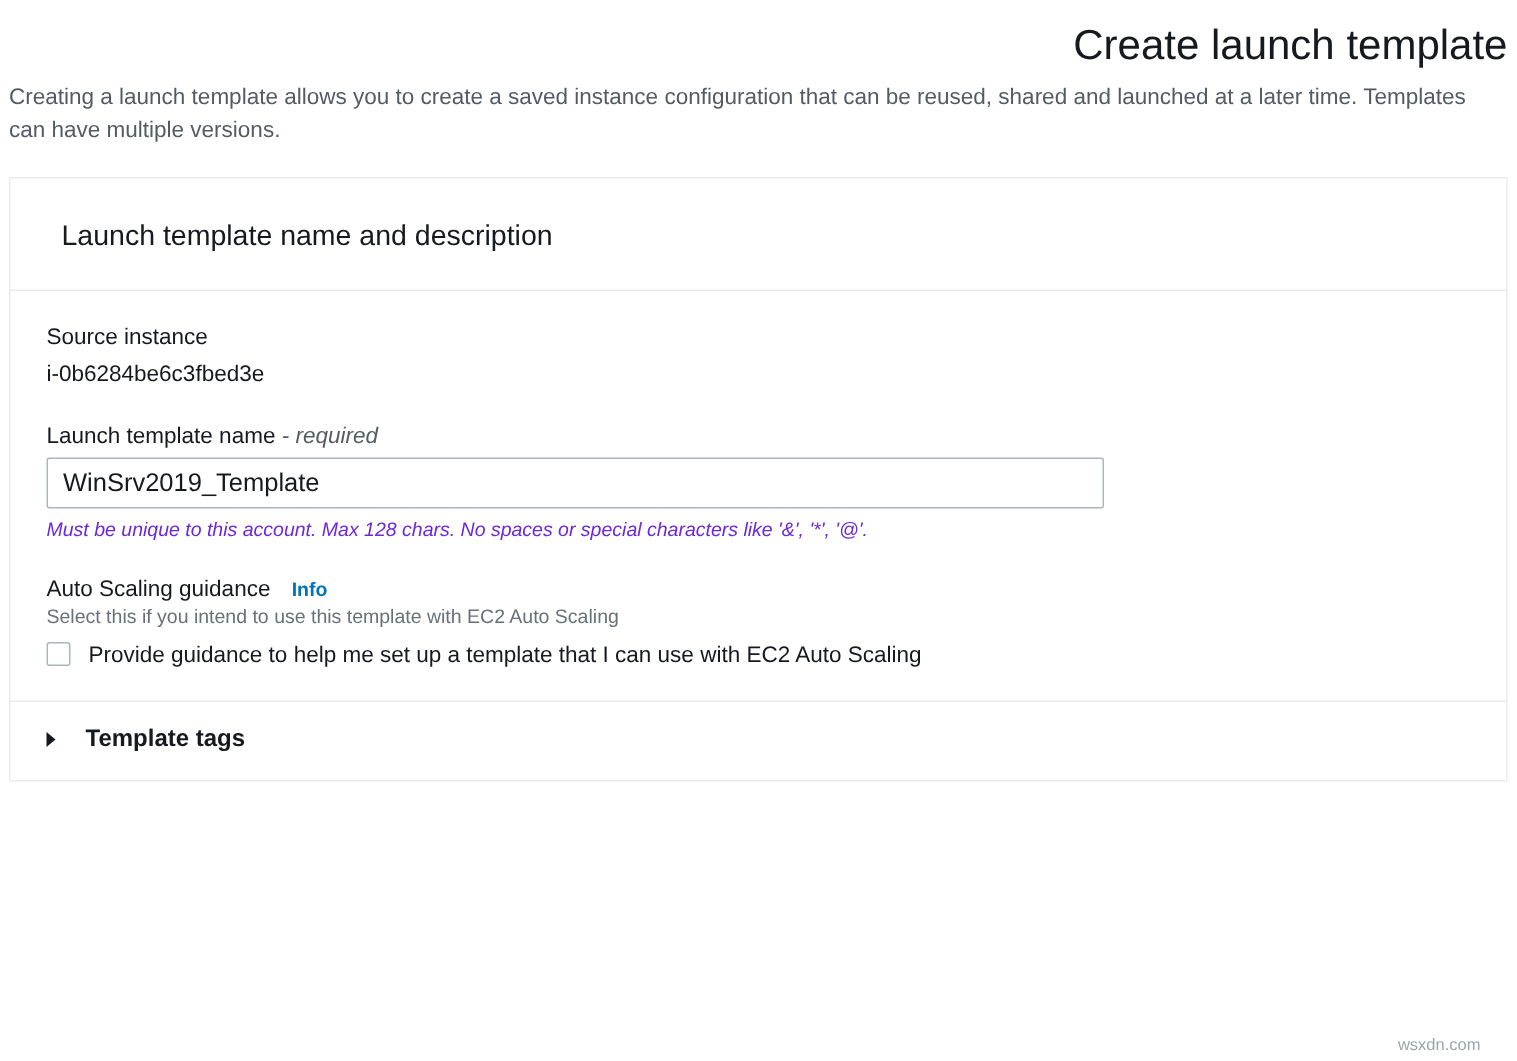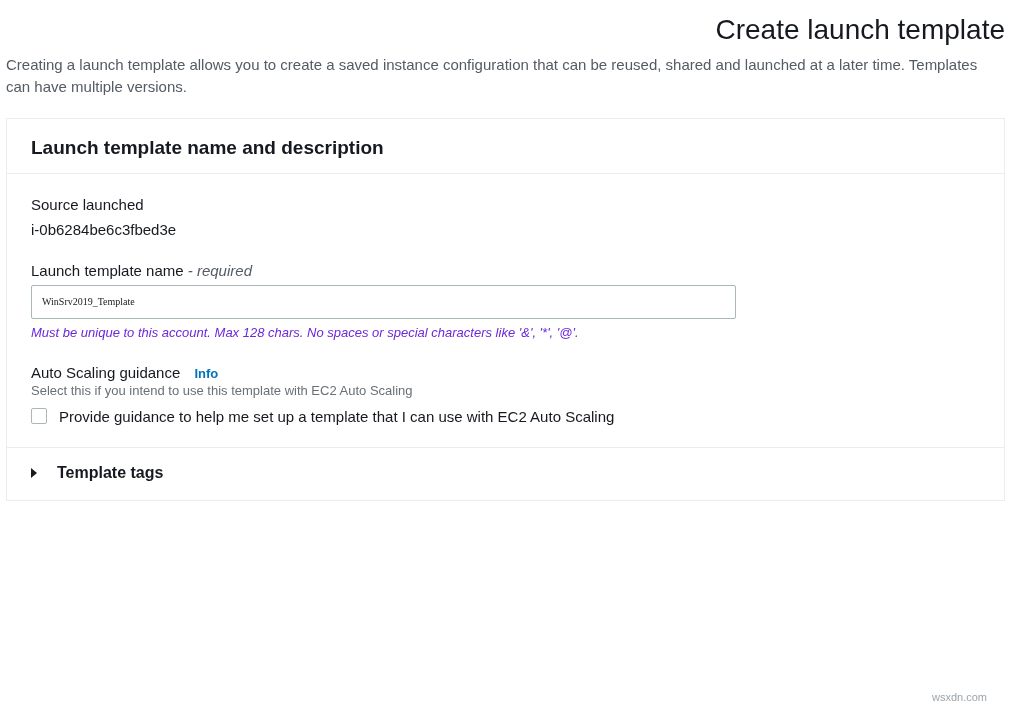--- a/index.html
+++ b/index.html
@@ -30,22 +30,22 @@
   .panel {
     border: 1px solid #eaeded;
     background: #ffffff;
   }
   .panel-header {
     padding: 18px 24px 14px 24px;
     border-bottom: 1px solid #eaeded;
   }
   .panel-header h2 {
     font-size: 19px;
-    font-weight: 700;
-    margin: 0;
+    font-weight: 400;
+    margin: 10px;
   }
   .panel-body {
     padding: 22px 24px 8px 24px;
   }
   .field-block {
     margin-bottom: 24px;
   }
   .label {
     font-size: 15px;
     color: #16191f;
@@ -61,26 +61,26 @@
     font-size: 15px;
     color: #16191f;
   }
   .field-block .value-static {
     margin-top: 6px;
   }
   input[type="text"] {
     width: 705px;
     max-width: 100%;
     padding: 6px 10px;
-    font-size: 10px;
+    font-size: 17px;
     border: 1px solid #aab7b8;
     border-radius: 2px;
     color: #16191f;
     background: #ffffff;
-    font-family: Liberation Serif, serif;
+    font-family: Liberation Sans, sans-serif;
     height: 34px;
   }
   .hint {
     font-size: 13px;
     color: #6d28d9;
     margin-top: 6px;
     font-style: italic;
   }
   .info-link {
     color: #0073bb;
@@ -150,21 +150,21 @@
   <p class="page-desc">Creating a launch template allows you to create a saved instance configuration that can be reused, shared and launched at a later time. Templates can have multiple versions.</p>
 
   <div class="panel">
     <div class="panel-header">
       <h2>Launch template name and description</h2>
     </div>
 
     <div class="panel-body">
 
       <div class="field-block source-instance-block">
-        <span class="label">Source launched</span>
+        <span class="label">Source instance</span>
         <div class="value-static">i-0b6284be6c3fbed3e</div>
       </div>
 
       <div class="field-block">
         <span class="label">
           <span>Launch template name</span><span class="req"> - required</span>
         </span>
         <input type="text" value="WinSrv2019_Template" style="">
         <div class="hint">Must be unique to this account. Max 128 chars. No spaces or special characters like '&amp;', '*', '@'.</div>
       </div>

